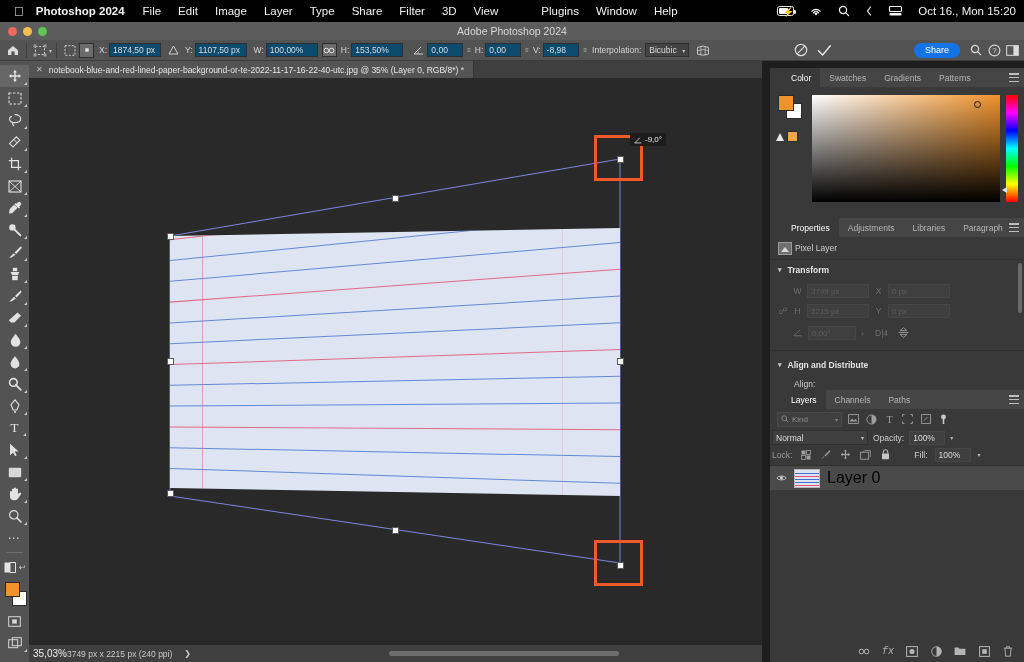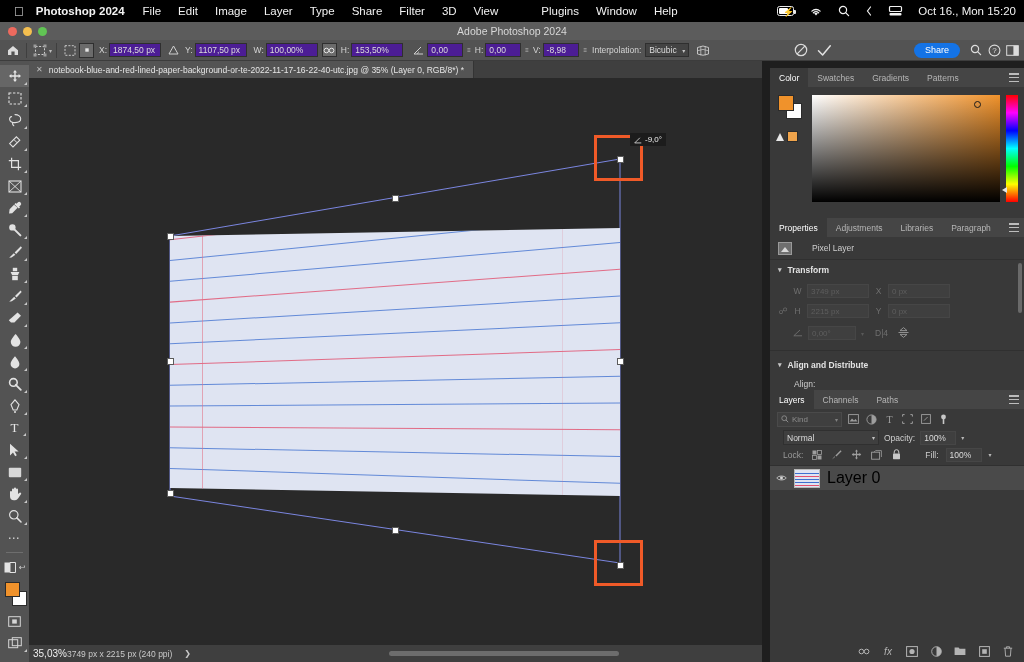--- a/index.html
+++ b/index.html
@@ -49,21 +49,21 @@
     background:#535353; display:flex; align-items:center; gap:0px;
     padding-left:4px; color:#d0d0d0; font-size:8.5px;
     border-bottom:1px solid #3c3c3c;
   }
   .optbar .sep { width:1px; height:15px; background:#3f3f3f; margin:0 4px;}
   .obtn { width:18px;height:16px;display:flex;align-items:center;justify-content:center;
           color:#d8d8d8; }
   .ofield { display:flex;align-items:center;gap:2px; }
   .olabel { color:#d5d5d5; font-size:8.5px; }
   .obox {
-    background:#4c1d95; border:1px solid #2f2f2f; color:#dcdcdc;
+    background:#0c4a6e; border:1px solid #2f2f2f; color:#dcdcdc;
     height:14px; line-height:12px; padding:0 3px; font-size:8.5px;
     display:flex; align-items:center; min-width:20px;
   }
   .obox.w52{width:52px;} .obox.w36{width:36px;}
   .linkbtn{ width:15px;height:14px;background:#6b6b6b;border:1px solid #2f2f2f;
             display:flex;align-items:center;justify-content:center;color:#e0e0e0;font-size:8px;}
   .drop { background:#434343;border:1px solid #2f2f2f;height:14px;display:flex;align-items:center;
           padding:0 3px; gap:5px; color:#dcdcdc; font-size:8.5px;}
   .caret{ font-size:6px; opacity:.85;}
   .sharebtn{
@@ -133,21 +133,21 @@
   }
   .statusbar .zoom{ color:#eee; font-size:10px; }
   .statusbar .dims{ color:#c9c9c9; }
   .statusbar .arrow{ margin-left:12px; font-size:8px; color:#c9c9c9;}
   .hscroll{ position:absolute; left:360px; top:6px; width:230px; height:5px;
             background:#6d6d6d; border-radius:3px;}
 
   
   .rightcol{ position:absolute; left:770px; top:68px; width:254px; height:594px; background:#393939; }
   .panel{ background:#393939; }
-  .ptabs{ display:flex; height:19px; background:#454545; position:relative;}
+  .ptabs{ display:flex; height:19px; background:#454545; position:relative;margin-left:12px;}
   .ptab{ height:19px; padding:0 9px; display:flex;align-items:center;
          color:#b6b6b6; font-size:8.5px; }
   .ptab.active{ background:#393939; color:#ffffff; }
   .pmenu{ position:absolute; right:5px; top:5px; width:10px;height:9px;
           display:flex;flex-direction:column;justify-content:space-between;}
   .pmenu i{ display:block;height:1.5px;background:#bdbdbd;}
 
   
   .colorbody{ height:131px; display:flex; padding:8px 6px 0 6px; gap:6px; }
   .csw{ width:30px; position:relative;}
@@ -165,41 +165,41 @@
   .cpicker{ position:absolute; right:19px; top:6px; width:7px;height:7px;border:1.3px solid #1a1a1a;border-radius:50%;}
   .chue{ width:12px; height:107px; position:relative;
     background: linear-gradient(to bottom,#ff0000,#ff00ff,#0000ff,#00ffff,#00ff00,#ffff00,#ff0000);
   }
   .chue .mark{ position:absolute; right:11px; bottom:9px; width:0;height:0;
     border-top:3.5px solid transparent;border-bottom:3.5px solid transparent;border-right:5px solid #e5e5e5;}
 
   
   .ppbody{ font-size:8.5px; color:#cfcfcf; }
   .prow{ display:flex;align-items:center; gap:6px; height:19px; padding:0 24px;}
-  .ptype{ display:flex;align-items:center;gap:20px; height:22px; padding:0 8px; }
+  .ptype{ display:flex;align-items:center;gap:3px; height:22px; padding:0 8px; }
   .thumbico{ width:14px;height:13px;border:1px solid #9a9a9a; background:#6f6f6f; position:relative;}
   .thumbico:after{content:"";position:absolute;left:1.5px;bottom:1.5px;width:0;height:0;
     border-left:4px solid transparent;border-right:4px solid transparent;border-bottom:5px solid #d8d8d8;}
   .psec{ display:flex; align-items:center; gap:6px; height:19px; padding:0 8px;
          color:#e3e3e3; font-size:8.5px; font-weight:bold;}
   .chev{ font-size:7px; color:#c6c6c6; }
   .pdiv{ height:1px; background:#303030; }
   .tfrow{ display:flex; align-items:center; gap:5px; padding:0 8px; height:18px;}
   .tflabel{ color:#6f6f6f; font-size:8.5px; width:9px; text-align:center;}
   .tfbox{ width:62px;height:14px; border:1px solid #464646; background:#3f3f3f;
           color:#5e5e5e; font-size:8px; display:flex;align-items:center; padding:0 3px;}
   .linkchain{ color:#6b6b6b; font-size:9px; width:10px; text-align:center;}
 
   
   .lfilter{ display:flex;align-items:center; gap:5px; height:20px; padding:0 7px;}
   .lsearch{ width:65px;height:15px;border:1px solid #4a4a4a;background:#3f3f3f;color:#8d8d8d;
             font-size:8px; display:flex;align-items:center;gap:3px;padding:0 3px;}
   .lfico{ width:13px;height:13px; display:flex;align-items:center;justify-content:center;
           color:#9e9e9e; font-size:9px;}
-  .lrow{ display:flex;align-items:center; gap:5px; height:17px; padding:0 13px; font-size:8.5px; color:#cfcfcf;}
+  .lrow{ display:flex;align-items:center; gap:5px; height:17px; padding:0 2px; font-size:8.5px; color:#cfcfcf;}
   .lsel{ background:#3f3f3f;border:1px solid #303030;height:15px;display:flex;align-items:center;
          justify-content:space-between; padding:0 3px; color:#dcdcdc; font-size:8.5px;}
   .numbox{ background:#3f3f3f;border:1px solid #464646; height:14px;display:flex;align-items:center;
            padding:0 3px; color:#dcdcdc;font-size:8.5px;}
   .layeritem{ display:flex;align-items:center;gap:7px;height:24px;background:#4a4a4a;padding:0 6px;}
   .eye{ width:11px;height:11px;display:flex;align-items:center;justify-content:center;color:#d8d8d8;}
   .lthumb{ width:26px;height:19px;border:1px solid #b9b9b9; background:#dfe4f2; position:relative;overflow:hidden;}
   .lthumb .l{ position:absolute;left:0;right:0;height:1px;}
   .lpanelbottom{ position:absolute; left:0; bottom:0; width:254px; height:22px; background:#393939;
                  display:flex;align-items:center;justify-content:flex-end;gap:12px;padding-right:10px;}
@@ -810,21 +810,21 @@
         <span>Layer 0</span>
       </div>
 
       <div class="lpanelbottom">
         <span class="lpb">
           <svg width="12" height="7" viewBox="0 0 12 7">
               <circle cx="3.4" cy="3.5" r="2.3" stroke="#b4b4b4" stroke-width="1" fill="none"></circle>
               <circle cx="8.6" cy="3.5" r="2.3" stroke="#b4b4b4" stroke-width="1" fill="none"></circle>
             </svg>
         </span>
-        <span class="lpb" style="font-family:Liberation Sans, sans-serif;font-style:italic;font-size:10px;">fx</span>
+        <span class="lpb" style="font-family:Liberation Mono, monospace;font-style:italic;font-size:10px;">fx</span>
         <span class="lpb">
           <svg width="12" height="11" viewBox="0 0 12 11">
               <rect x="0.6" y="0.6" width="10.8" height="9.8" stroke="#b4b4b4" stroke-width="1" fill="none"></rect>
               <circle cx="6" cy="5.5" r="2.6" fill="#b4b4b4"></circle>
             </svg>
         </span>
         <span class="lpb">
           <svg width="11" height="11" viewBox="0 0 11 11">
               <circle cx="5.5" cy="5.5" r="4.8" stroke="#b4b4b4" stroke-width="0.9" fill="none"></circle>
               <path d="M5.5 0.7 A4.8 4.8 0 0 1 5.5 10.3 Z" fill="#b4b4b4"></path>

